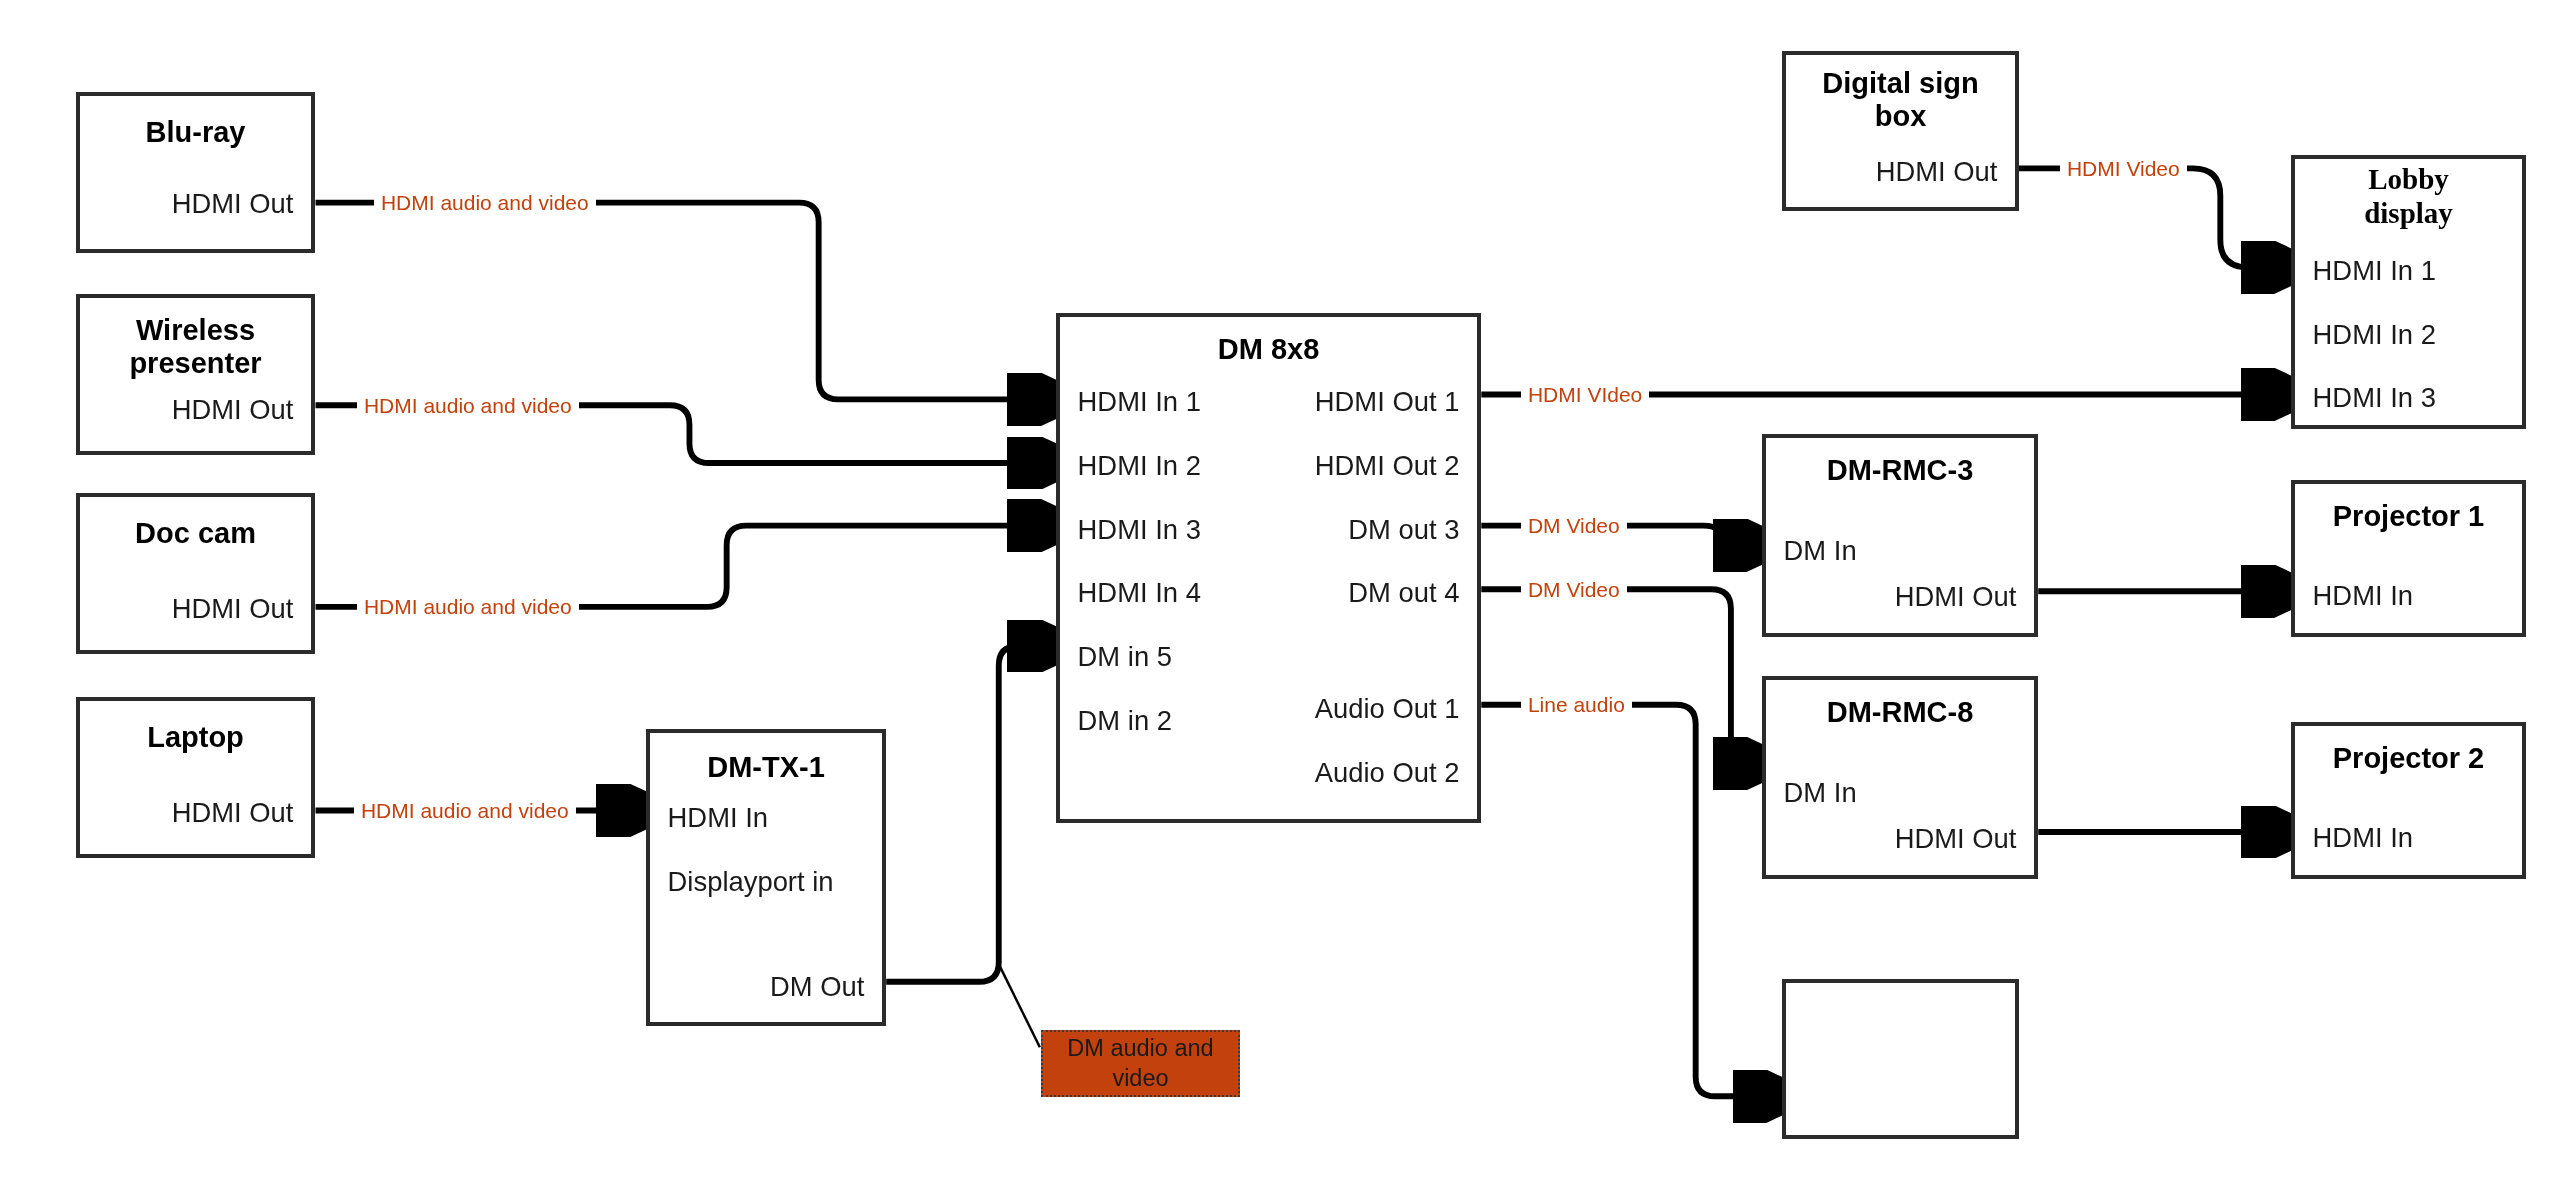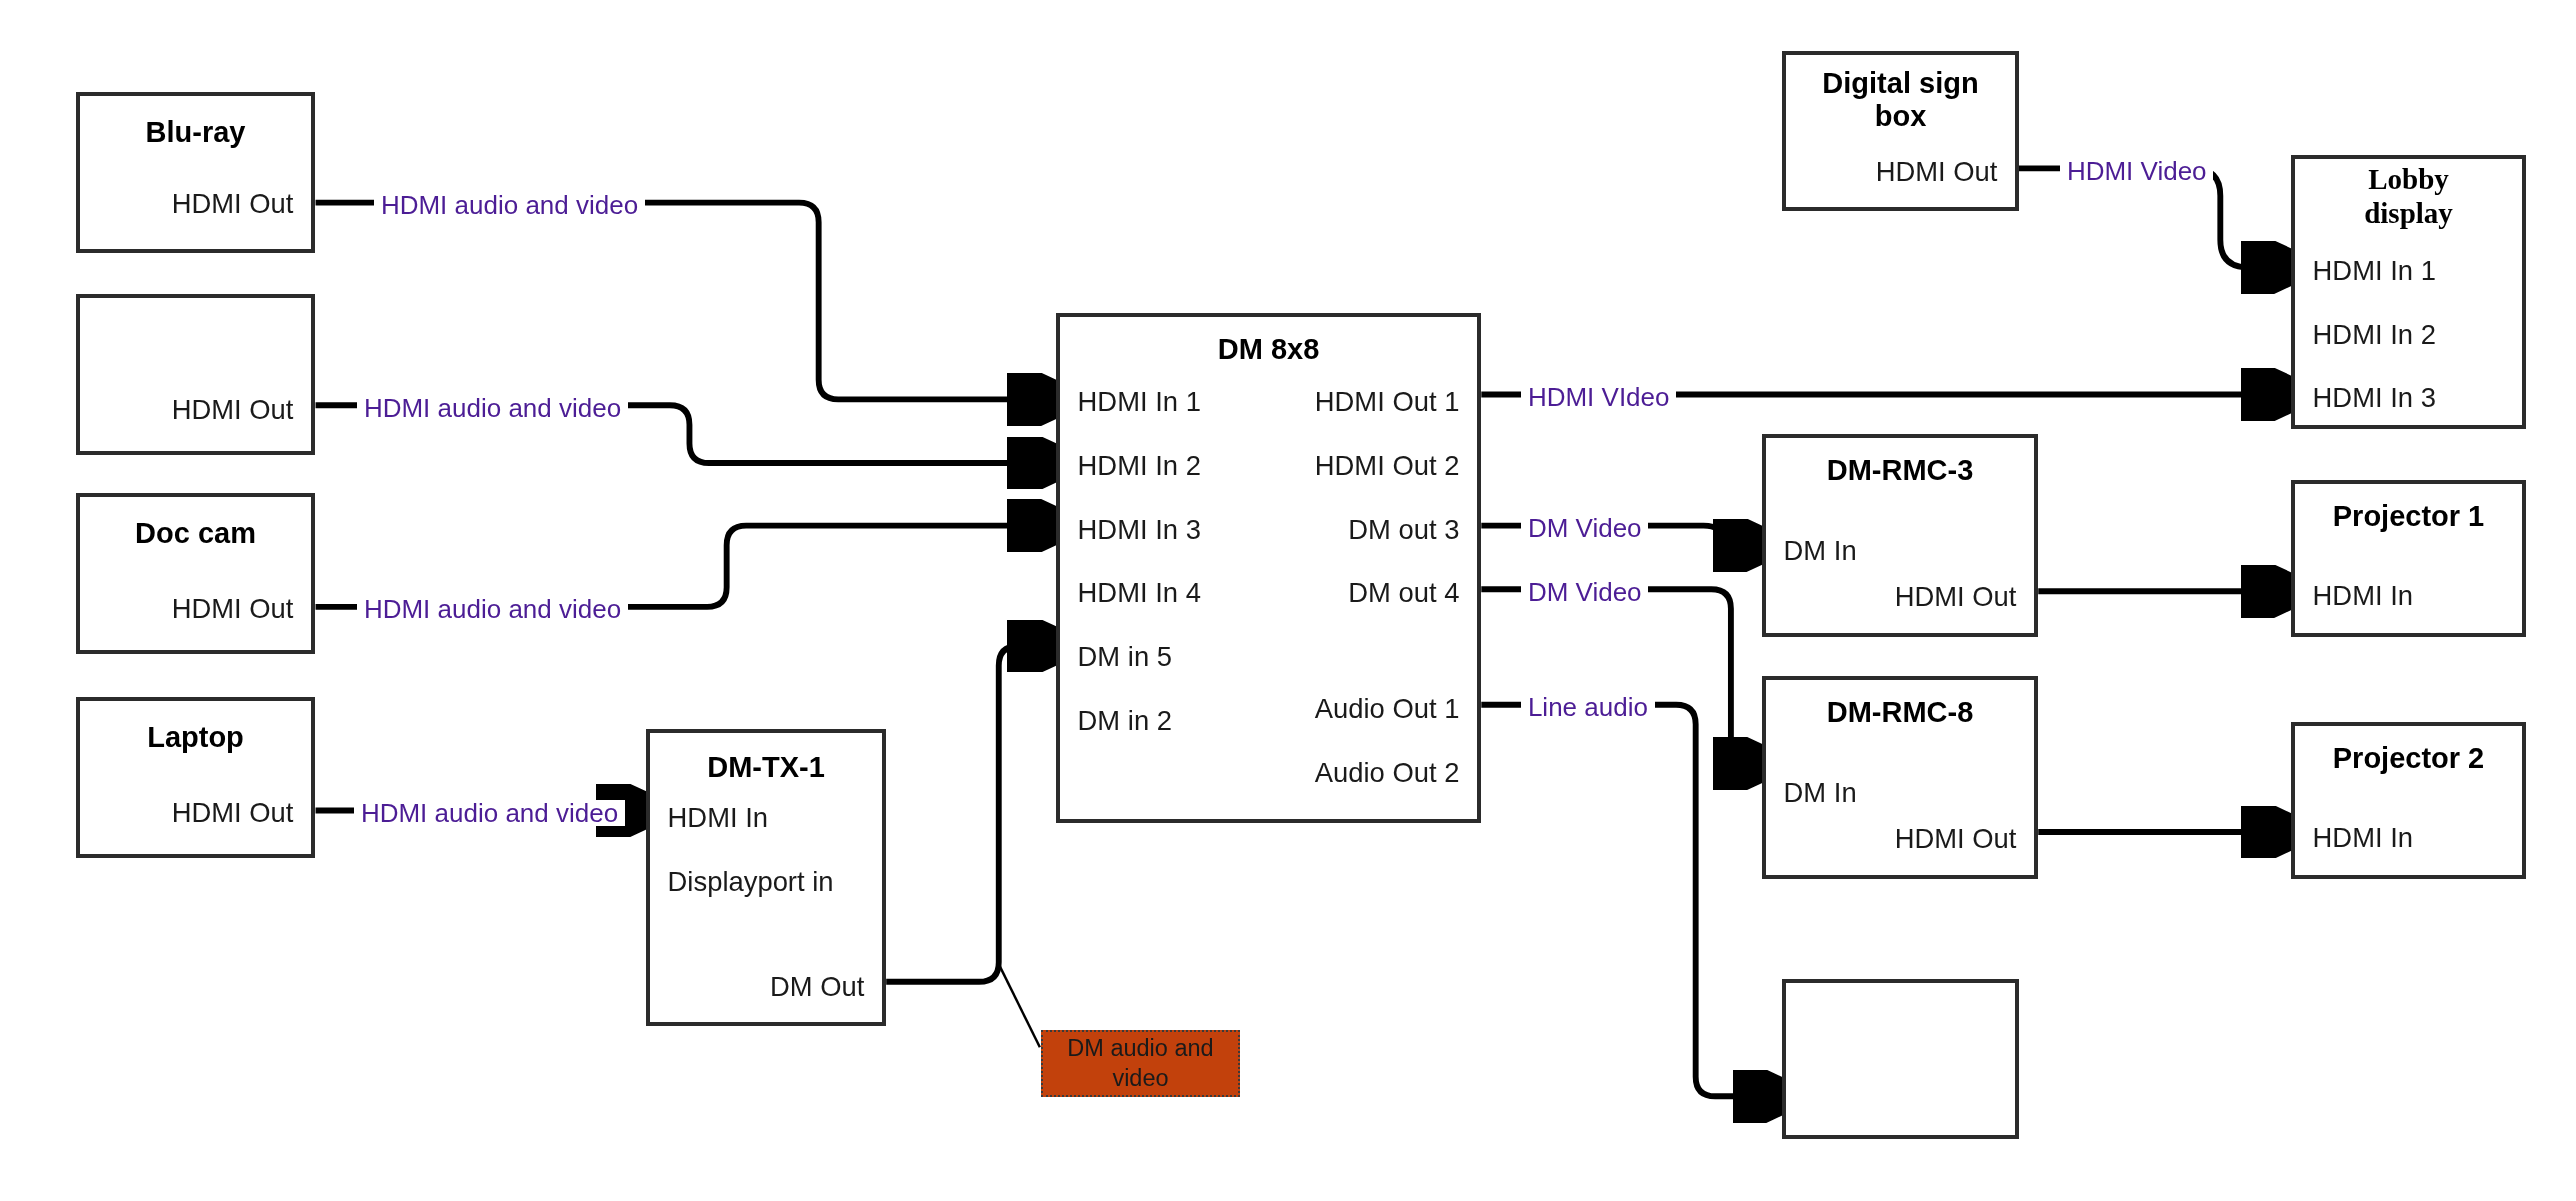--- a/index.html
+++ b/index.html
@@ -4,21 +4,21 @@
 <style>
   html,body{margin:0;padding:0;background:#fff;}
   #stage{position:relative;width:2576px;height:1201px;background:#fff;
          font-family:"Liberation Sans","DejaVu Sans",sans-serif;overflow:hidden;}
   .node{position:absolute;box-sizing:border-box;border:4.9px solid #2b2b2b;background:#fff;}
   .node .title{position:absolute;left:0;right:0;text-align:center;font-weight:bold;
                font-size:29px;color:#000;line-height:1.16;}
   .port{position:absolute;font-size:27.4px;color:#1a1a1a;white-space:nowrap;line-height:1;}
   .port.l{left:17.6px;text-align:left;}
   .port.r{right:17.6px;}
-  .elabel{position:absolute;font-size:26px;color:#4c1d95;white-space:nowrap;
+  .elabel{position:absolute;font-size:21px;color:#c2410c;white-space:nowrap;
           background:#fff;padding:0 6.9px;line-height:1;text-align:center;}
   .callout{position:absolute;box-sizing:border-box;border:2.9px dotted #3a3a3a;background:#c2410c;
            font-size:23.5px;color:#1a1a1a;text-align:center;line-height:1.25;
            display:flex;align-items:center;justify-content:center;padding:3.9px 7.8px;}
   svg.wires{position:absolute;left:0;top:0;width:2576px;height:1201px;pointer-events:none;}
   svg.wires path{fill:none;stroke:#000;stroke-width:6;stroke-linecap:butt;stroke-linejoin:round;}
   svg.wires path.thin{stroke-width:2.5;}
 </style>
 </head>
 <body>
@@ -68,20 +68,22 @@
   <div class="elabel" style="left:1521px;top:579px;">DM Video</div>
   <div class="elabel" style="left:1521px;top:694px;">Line audio</div>
   <div class="elabel" style="left:2060px;top:158px;">HDMI Video</div>
 
   <div class="node" style="left:76px;top:92px;width:239px;height:161px;">
     <div class="title" style="top:19.6px;">Blu-ray</div>
     <div class="port r" style="top:94px;">HDMI Out</div>
   </div>
 
   <div class="node" style="left:76px;top:294px;width:239px;height:161px;">
+    <div class="title" style="top:15.7px;white-space:pre;">Wireless
+presenter</div>
     <div class="port r" style="top:98px;">HDMI Out</div>
   </div>
 
   <div class="node" style="left:76px;top:493px;width:239px;height:161px;">
     <div class="title" style="top:19.6px;">Doc cam</div>
     <div class="port r" style="top:98px;">HDMI Out</div>
   </div>
 
   <div class="node" style="left:76px;top:697px;width:239px;height:161px;">
     <div class="title" style="top:19.6px;">Laptop</div>

